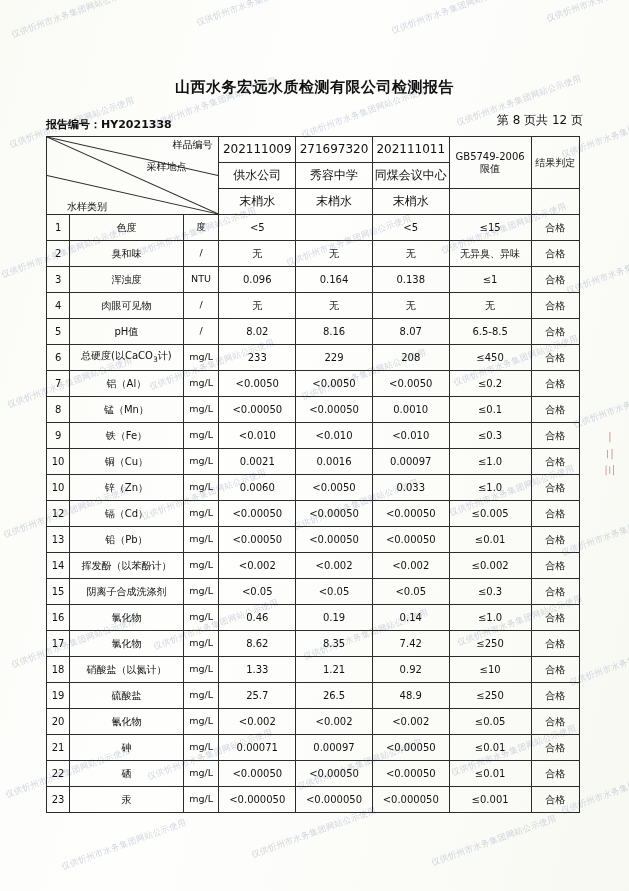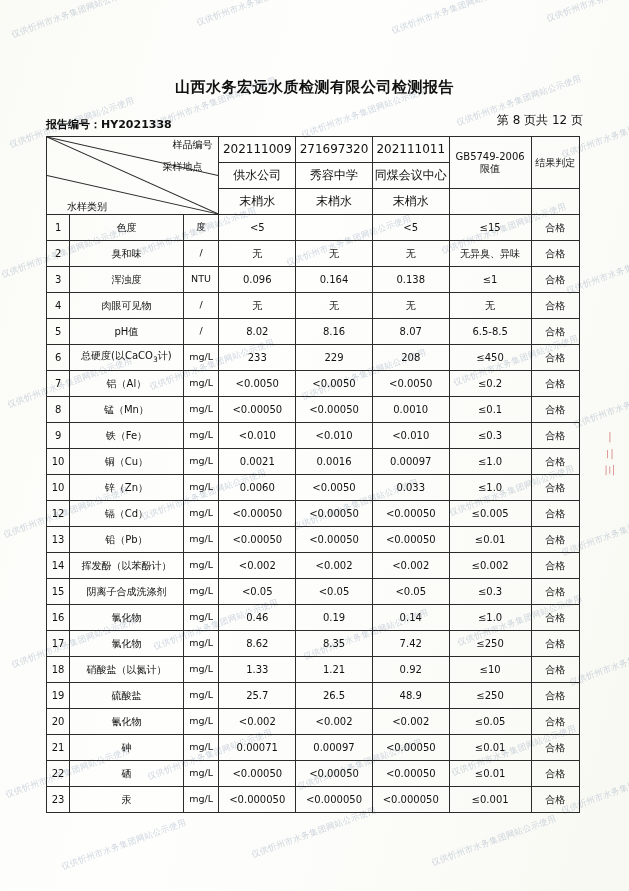--- a/index.html
+++ b/index.html
@@ -118,21 +118,21 @@
     position: relative;
     padding: 0;
     overflow: hidden;
   }
   .diag .lbl {
     position: absolute;
     font-size: 10px;
     white-space: nowrap;
   }
   .diag .l1 { right: 6px; top: 2px; }
-  .diag .l2 { right: 16px; top: 24px; }
+  .diag .l2 { right: 32px; top: 24px; }
   .diag .l3 { left: 20px; bottom: 2px; }
   .diag svg {
     position: absolute;
     left: 0; top: 0;
     width: 100%;
     height: 100%;
   }
   sub { font-size: 7.5px; }
 
   .stamp {

